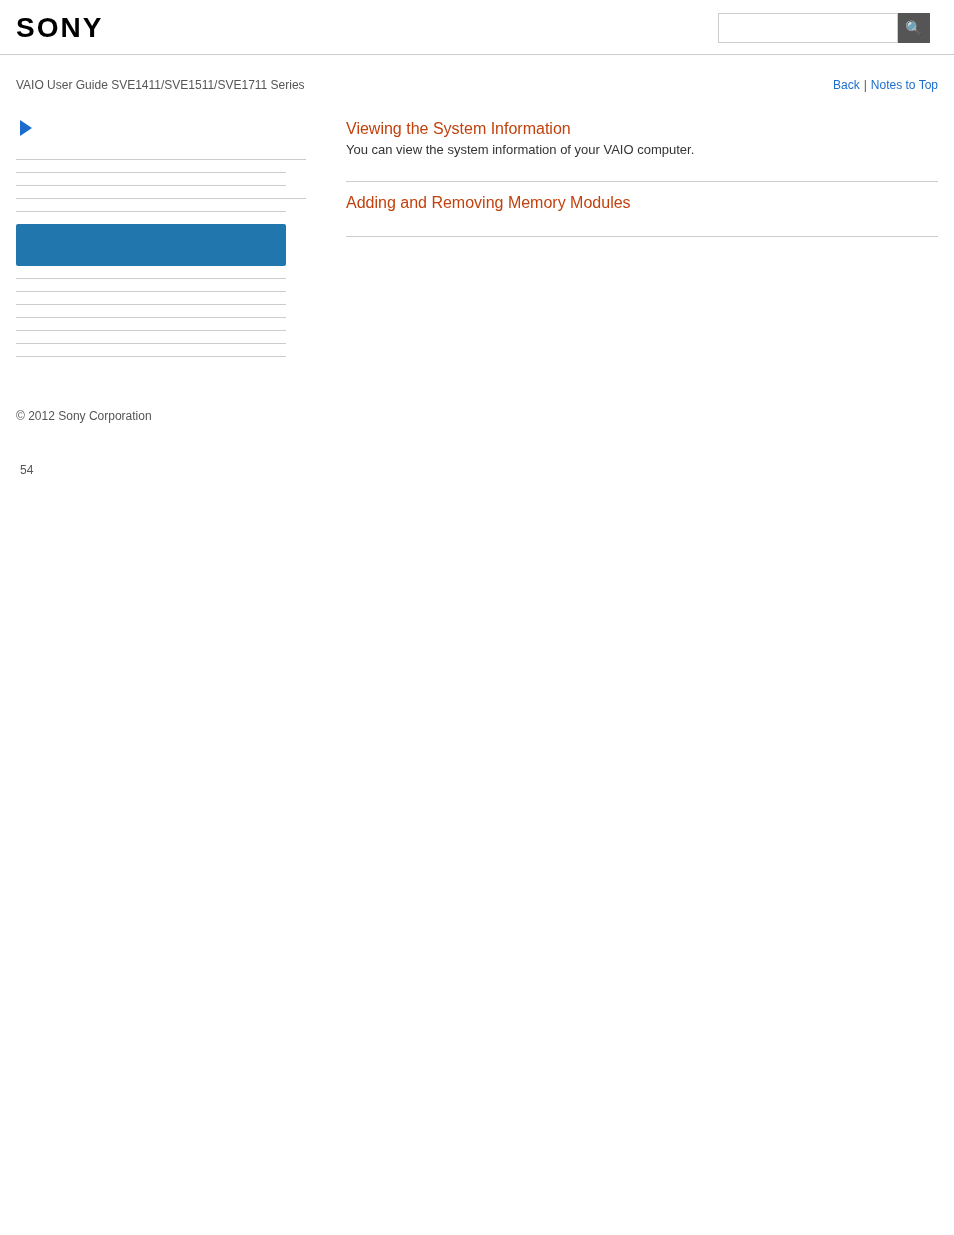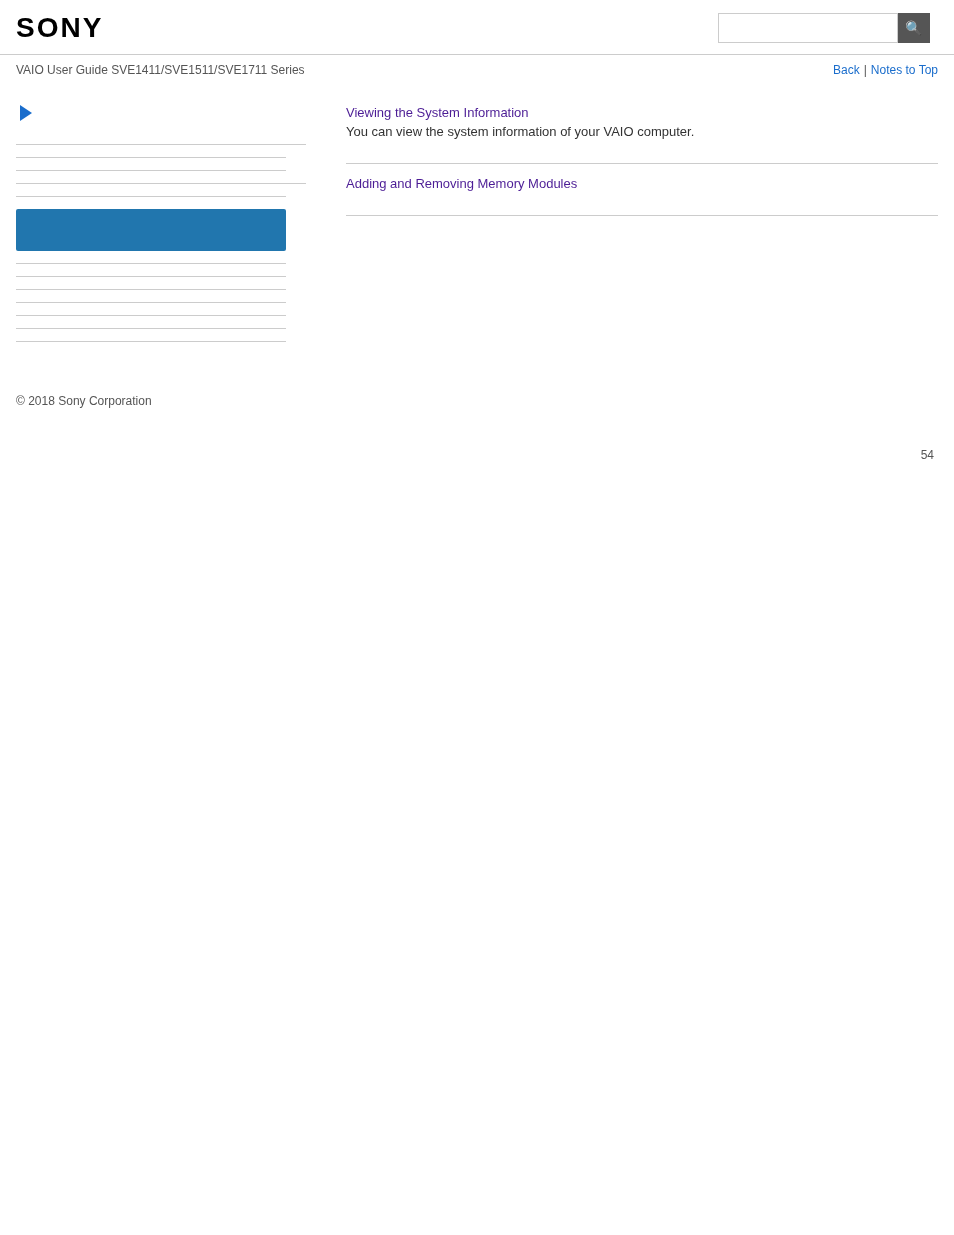--- a/index.html
+++ b/index.html
@@ -54,20 +54,21 @@
 
     
     .subheader {
       display: flex;
       align-items: center;
       justify-content: space-between;
       padding: 8px 16px;
       font-size: 12px;
       color: #333;
       border-bottom: none;
+      margin-top: 15px;
     }
     .guide-title {
       color: #555;
       font-size: 12px;
     }
     .nav-links {
       display: flex;
       gap: 4px;
       align-items: center;
       font-size: 12px;
@@ -130,23 +131,23 @@
     .content-area {
       flex: 1;
       padding-left: 20px;
     }
 
     .content-section {
       margin-bottom: 24px;
     }
 
     .content-section-title {
-      color: #4c1d95;
+      color: #c2410c;
       text-decoration: none;
-      font-size: 13px;
+      font-size: 16px;
       font-weight: normal;
     }
 
     .content-description {
       font-size: 13px;
       color: #333;
       margin-top: 4px;
       margin-bottom: 20px;
     }
 
@@ -163,21 +164,21 @@
     }
 
     
     .page-footer {
       padding: 20px 16px;
       font-size: 12px;
       color: #555;
     }
 
     .page-number-area {
-      text-align: right;
+      text-align: left;
       padding: 20px;
       font-size: 12px;
       color: #555;
     }
 
     
     .skeleton-line {
       height: 1px;
       background: #ccc;
       margin: 12px 0;
@@ -248,18 +249,18 @@
         <a href="#" class="content-section-title">Adding and Removing Memory Modules</a>
       </div>
     </div>
 
     <hr class="content-divider">
 
   </div>
 </div>
 
 <div class="page-footer">
-  <span>© 2018 Sony Corporation</span>
+  <span>© 2012 Sony Corporation</span>
 </div>
 
 <div class="page-number-area">
   <span>54</span>
 </div>
 
 </body></html>

